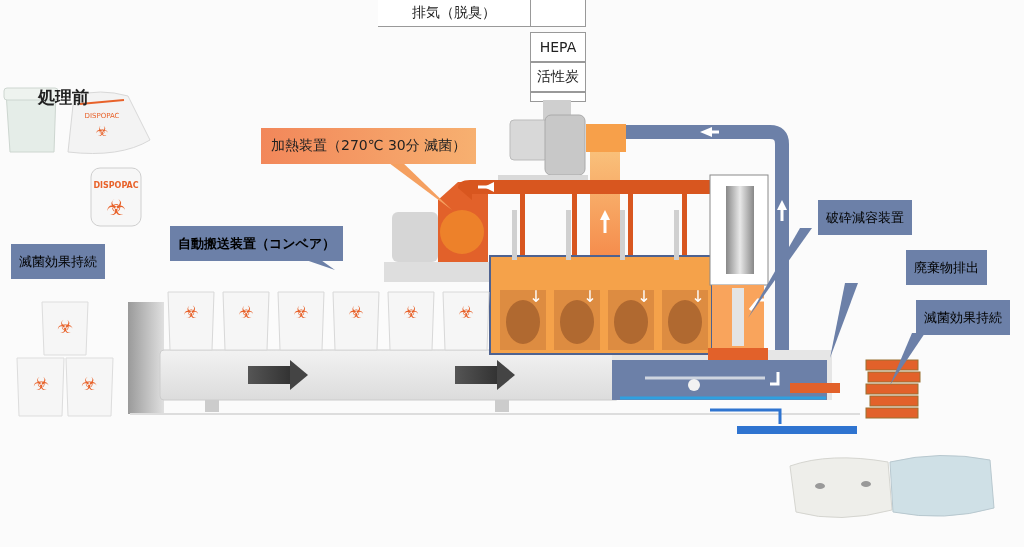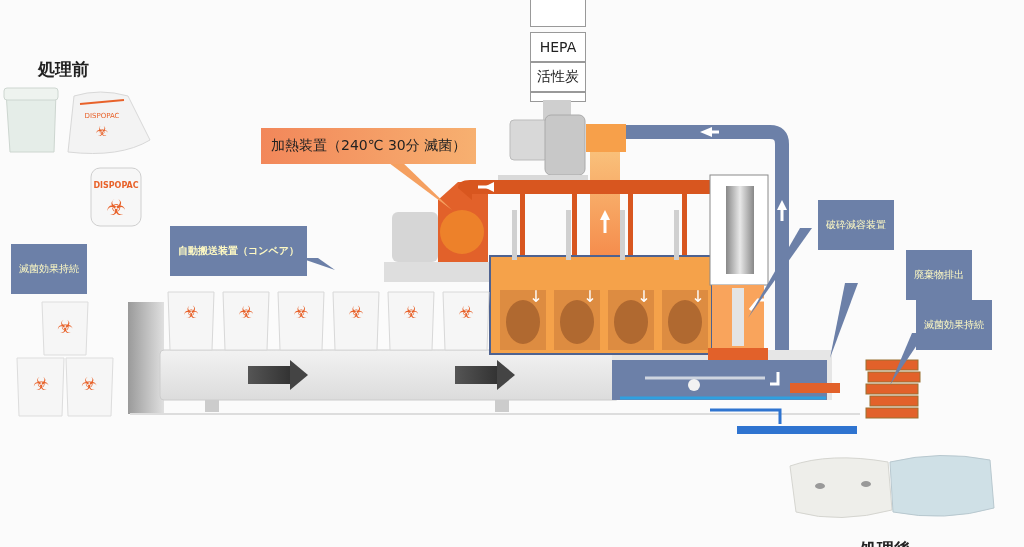--- a/index.html
+++ b/index.html
@@ -1,27 +1,30 @@
 <!DOCTYPE html>
 <html><head>
 <meta charset="utf-8">
 <style>
   html,body{margin:0;padding:0;}
   body{width:1024px;height:547px;background:#fbfbfb;position:relative;overflow:hidden;font-family:"DejaVu Sans",sans-serif;}
   .abs{position:absolute;}
-  .callout{position:absolute;background:#6c80a8;color:#fef9c3;font-size:10px;line-height:1;padding:20px 8px;white-space:nowrap;}
+  .callout{position:absolute;background:#6c80a8;color:#000000;font-size:13px;line-height:1;padding:11px 8px;white-space:nowrap;}
   .callout-orange{position:absolute;background:linear-gradient(90deg,#f2875a,#f7b070);color:#222;font-size:14px;padding:9px 10px;white-space:nowrap;}
-  .title-label{position:absolute;font-weight:bold;font-size:17px;color:#222;}
+  .title-label{position:absolute;font-weight:bold;font-size:17px;color:#222;margin-top:28px;}
   .stack-box{position:absolute;border:1px solid #999;background:#fff;font-size:14px;color:#222;display:flex;align-items:center;justify-content:center;}
   svg text{font-family:"DejaVu Sans",sans-serif;}
 </style>
 </head>
 <body>
 
 <div class="abs" style="left:378px;top:0;width:252px;height:28px;">
+  <div class="stack-box" style="left:0;top:0;width:152px;height:26px;border-left:none;border-top:none;">
+    <span>排気（脱臭）</span>
+  </div>
   <div class="stack-box" style="left:152px;top:0;width:54px;height:26px;border-top:none;"></div>
 </div>
 <div class="stack-box" style="left:530px;top:32px;width:54px;height:28px;align-items:center;">
   <span>HEPA</span>
 </div>
 <div class="stack-box" style="left:530px;top:62px;width:54px;height:28px;justify-content:center;">
   <span>活性炭</span>
 </div>
 <div class="stack-box" style="left:530px;top:92px;width:54px;height:8px;"></div>
 
@@ -221,16 +224,16 @@
     <ellipse cx="866" cy="484" rx="5" ry="3" fill="#999"></ellipse>
     <path d="M890 462 Q940 450 990 460 L994 508 Q945 522 893 512 Z" fill="#cfe0e6" stroke="#b8c8cf"></path>
   </g>
 </svg>
 
 <div class="title-label" style="left:38px;top:58px;">処理前</div>
 <div class="title-label" style="left:860px;top:538px;">処理後</div>
 
 <div class="callout" style="left:11px;top:244px;">滅菌効果持続</div>
 <div class="callout" style="left:170px;top:226px;font-weight:bold;">自動搬送装置（コンベア）</div>
-<div class="callout-orange" style="left:261px;top:128px;">加熱装置（240℃ 30分 滅菌）</div>
+<div class="callout-orange" style="left:261px;top:128px;">加熱装置（270℃ 30分 滅菌）</div>
 <div class="callout" style="left:818px;top:200px;">破砕減容装置</div>
 <div class="callout" style="left:906px;top:250px;">廃棄物排出</div>
 <div class="callout" style="left:916px;top:300px;text-align:center;">滅菌効果持続</div>
 
 </body></html>

